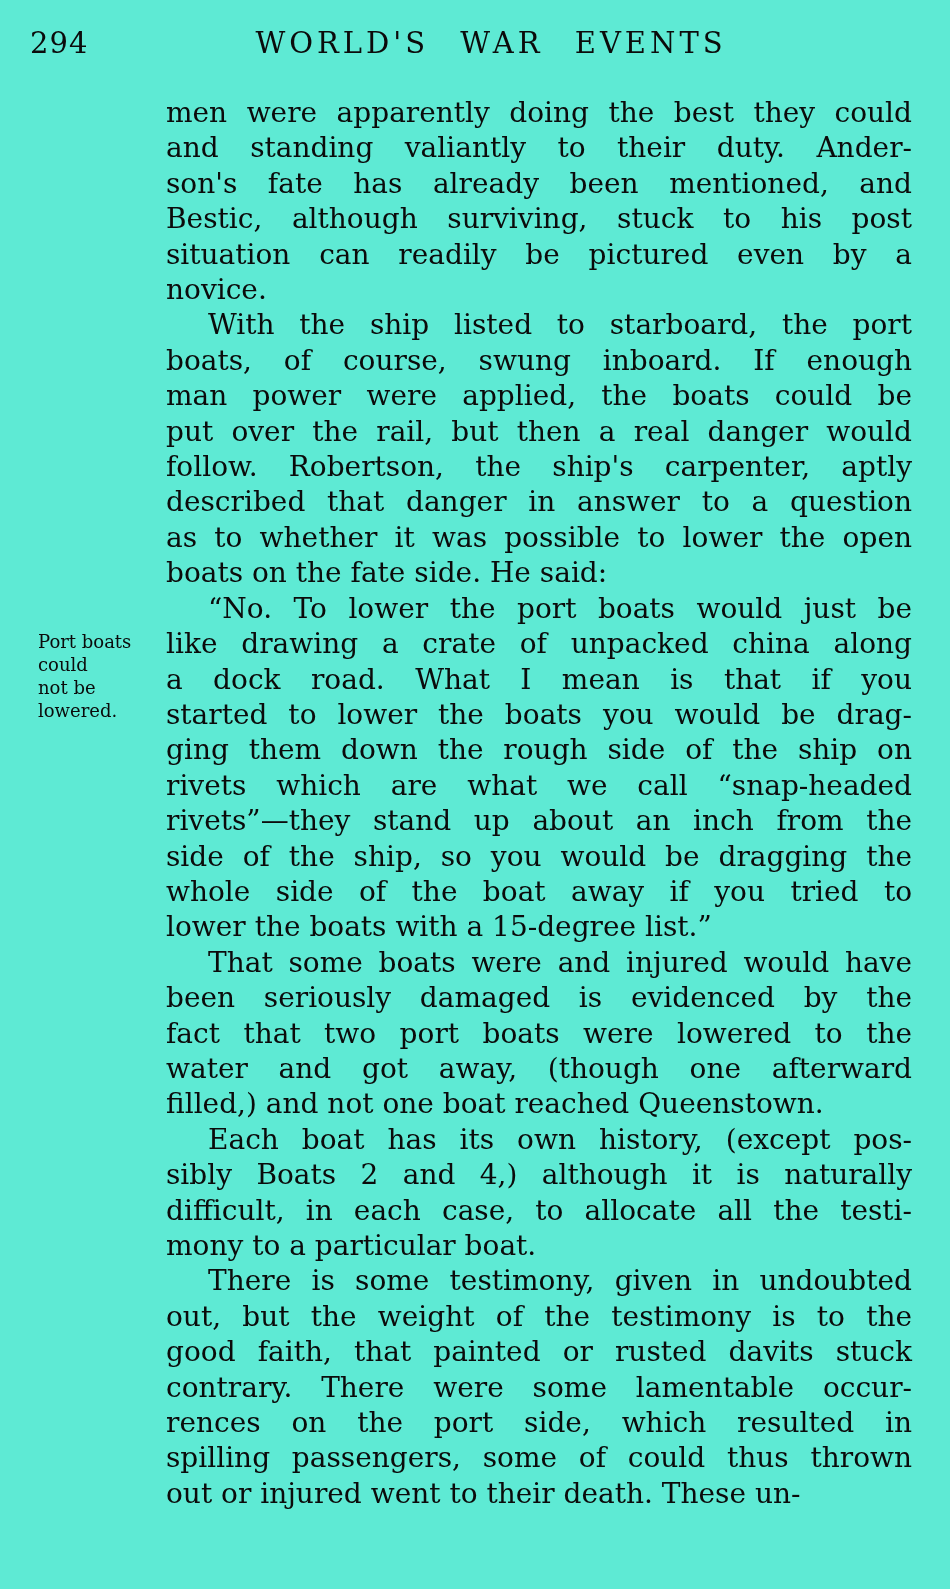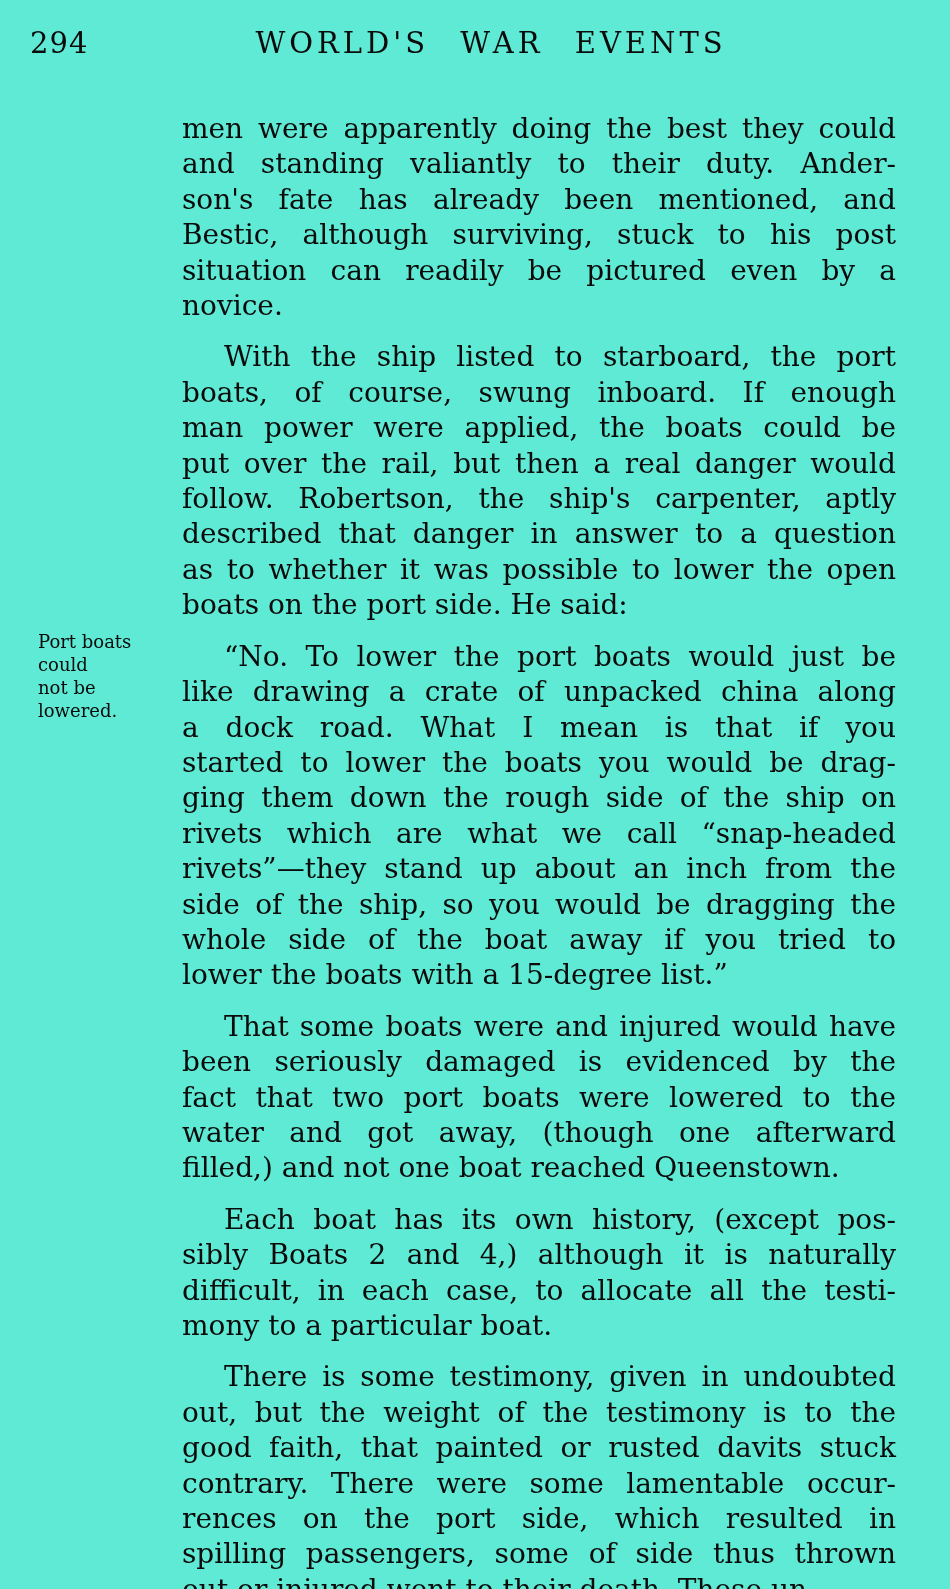--- a/index.html
+++ b/index.html
@@ -45,21 +45,21 @@
   }
   .margin-note .mn-line { display: block; }
   .body-text {
     position: absolute;
     left: 166px;
     top: 95px;
     width: 746px;
     font-size: 28px;
     line-height: 35.4px;
   }
-  .para { margin: 16px; padding: 0; }
+  .para { margin: 0; padding: 0; }
   .line {
     text-align: justify;
     text-align-last: justify;
     white-space: nowrap;  
   }
   .line.last {
     text-align: right;
     text-align-last: left;
   }
   .line.indent {
@@ -90,21 +90,21 @@
         <div class="line last">novice.</div>
       </div>
       <div class="para">
         <div class="line indent">With the ship listed to starboard, the port</div>
         <div class="line">boats, of course, swung inboard. If enough</div>
         <div class="line">man power were applied, the boats could be</div>
         <div class="line">put over the rail, but then a real danger would</div>
         <div class="line">follow. Robertson, the ship's carpenter, aptly</div>
         <div class="line">described that danger in answer to a question</div>
         <div class="line">as to whether it was possible to lower the open</div>
-        <div class="line last">boats on the port side. He said:</div>
+        <div class="line last">boats on the fate side. He said:</div>
       </div>
       <div class="para">
         <div class="line indent">“No. To lower the port boats would just be</div>
         <div class="line">like drawing a crate of unpacked china along</div>
         <div class="line">a dock road. What I mean is that if you</div>
         <div class="line">started to lower the boats you would be drag-</div>
         <div class="line">ging them down the rough side of the ship on</div>
         <div class="line">rivets which are what we call “snap-headed</div>
         <div class="line">rivets”—they stand up about an inch from the</div>
         <div class="line">side of the ship, so you would be dragging the</div>
@@ -123,17 +123,17 @@
         <div class="line">sibly Boats 2 and 4,) although it is naturally</div>
         <div class="line">difficult, in each case, to allocate all the testi-</div>
         <div class="line last">mony to a particular boat.</div>
       </div>
       <div class="para">
         <div class="line indent">There is some testimony, given in undoubted</div>
         <div class="line">out, but the weight of the testimony is to the</div>
         <div class="line">good faith, that painted or rusted davits stuck</div>
         <div class="line">contrary. There were some lamentable occur-</div>
         <div class="line">rences on the port side, which resulted in</div>
-        <div class="line">spilling passengers, some of side thus thrown</div>
+        <div class="line">spilling passengers, some of could thus thrown</div>
         <div class="line last">out or injured went to their death. These un-</div>
       </div>
     </main>
 </div>
 
 </body></html>

